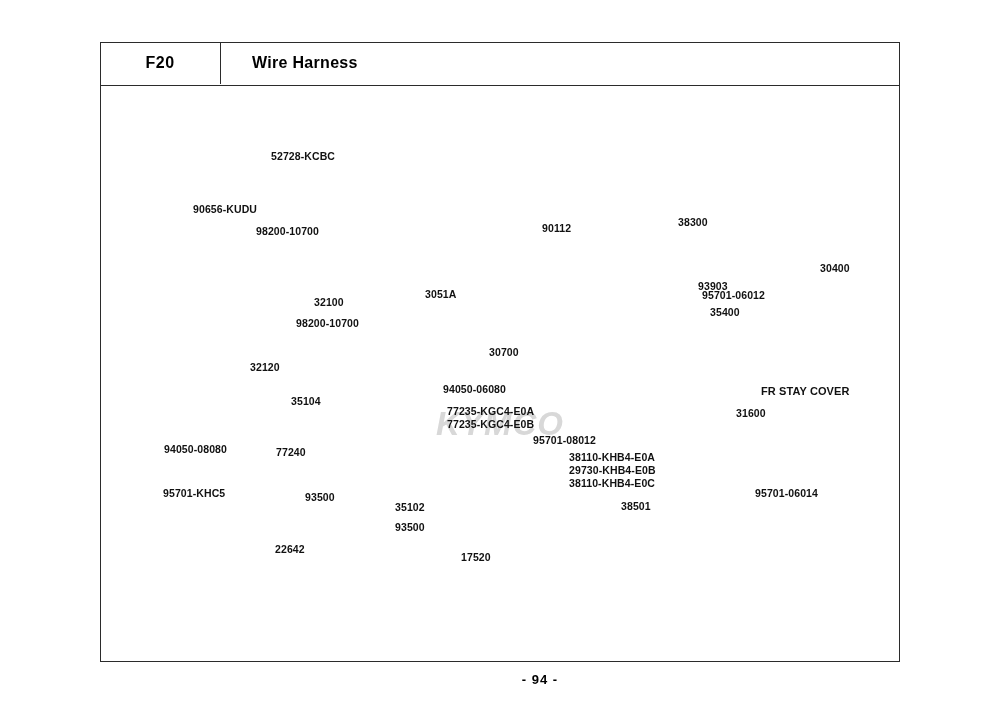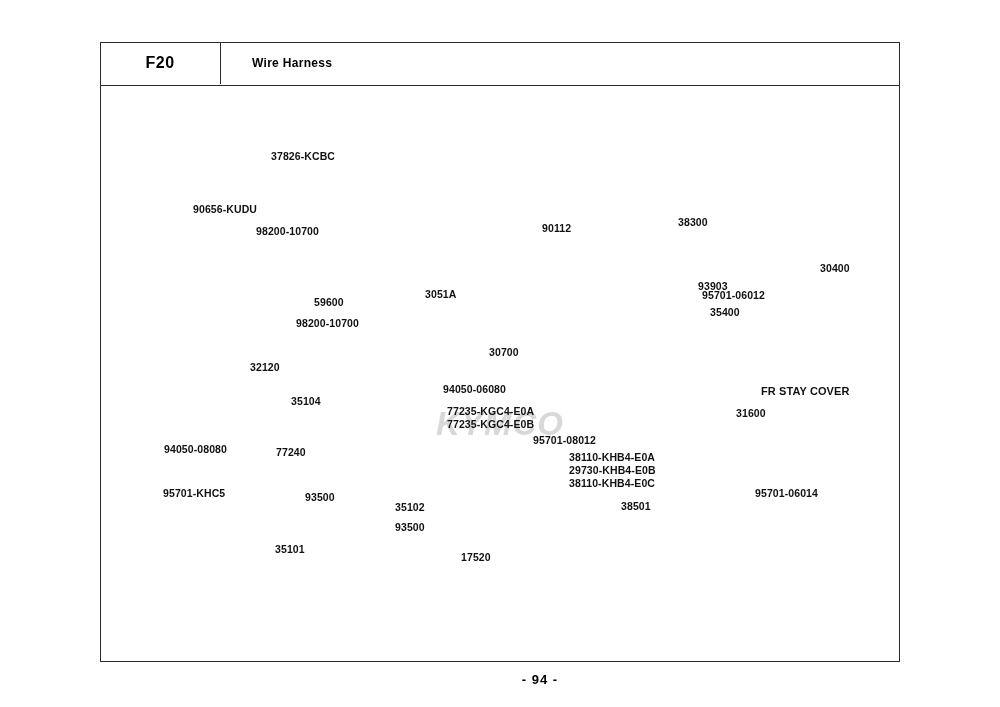--- a/index.html
+++ b/index.html
@@ -59,21 +59,21 @@
     font-weight: bold;
     letter-spacing: 0.5px;
   }
   .title-text {
     position: absolute;
     left: 152px;
     top: 0;
     height: 42px;
     display: flex;
     align-items: center;
-    font-size: 12px;
+    font-size: 16px;
     font-weight: bold;
     letter-spacing: 0.3px;
   }
   
   .page-number {
     position: absolute;
     left: 0;
     top: 672px;
     width: 1000px;
     text-align: center;
@@ -475,32 +475,32 @@
     <div class="title-code-cell">
       <span class="title-code">F20</span>
     </div>
     <div class="title-text">Wire Harness</div>
   </div>
 
   <div class="watermark">
     <div class="wm-text">KYMCO</div>
   </div>
 
-  <div class="lbl" style="left:271px; top:150px;">37826-KCBC</div>
+  <div class="lbl" style="left:271px; top:150px;">52728-KCBC</div>
   <div class="lbl" style="left:193px; top:203px;">90656-KUDU</div>
   <div class="lbl" style="left:256px; top:225px;">98200-10700</div>
-  <div class="lbl" style="left:314px; top:296px;">59600</div>
+  <div class="lbl" style="left:314px; top:296px;">32100</div>
   <div class="lbl" style="left:296px; top:317px;">98200-10700</div>
   <div class="lbl" style="left:250px; top:361px;">32120</div>
   <div class="lbl" style="left:291px; top:395px;">35104</div>
   <div class="lbl" style="left:164px; top:443px;">94050-08080</div>
   <div class="lbl" style="left:276px; top:446px;">77240</div>
   <div class="lbl" style="left:163px; top:487px;">95701-KHC5</div>
   <div class="lbl" style="left:305px; top:491px;">93500</div>
-  <div class="lbl" style="left:275px; top:543px;">35101</div>
+  <div class="lbl" style="left:275px; top:543px;">22642</div>
   <div class="lbl" style="left:395px; top:501px;">35102</div>
   <div class="lbl" style="left:395px; top:521px;">93500</div>
   <div class="lbl" style="left:461px; top:551px;">17520</div>
   <div class="lbl" style="left:443px; top:383px;">94050-06080</div>
   <div class="lbl" style="left:447px; top:405px;">77235-KGC4-E0A</div>
   <div class="lbl" style="left:447px; top:418px;">77235-KGC4-E0B</div>
   <div class="lbl" style="left:425px; top:288px;">3051A</div>
   <div class="lbl" style="left:489px; top:346px;">30700</div>
   <div class="lbl" style="left:542px; top:222px;">90112</div>
   <div class="lbl" style="left:533px; top:434px;">95701-08012</div>

